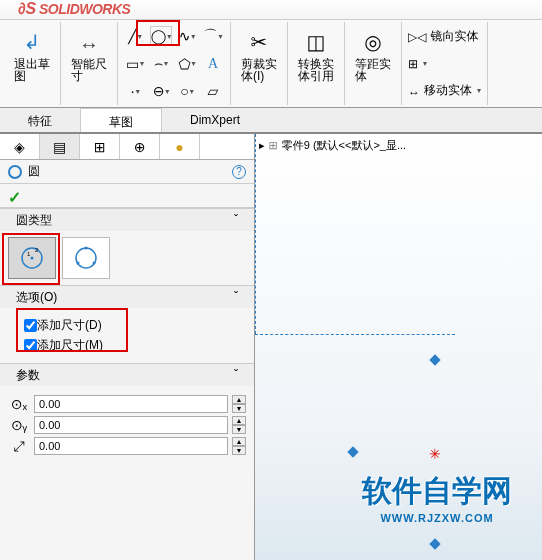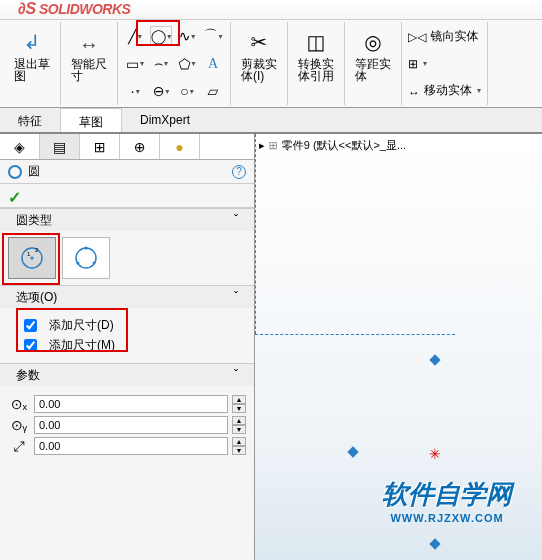--- a/index.html
+++ b/index.html
@@ -12,49 +12,49 @@
 .ribbon{height:88px;background:#f8f8f8;border-bottom:1px solid #999;display:flex;padding:2px 4px;position:relative}
 .rgrp{display:flex;flex-direction:column;align-items:center;justify-content:space-between;padding:2px 6px;border-right:1px solid #ccc}
 .bigbtn{display:flex;flex-direction:column;align-items:center;gap:2px;padding:4px;cursor:pointer}
 .bigbtn .icn{width:28px;height:28px;display:flex;align-items:center;justify-content:center;font-size:20px}
 .bigbtn .lbl{font-size:12px;line-height:12px;text-align:left;white-space:pre-line}
 .smallrow{display:flex;gap:4px;align-items:center}
 .smallbtn{width:22px;height:20px;display:flex;align-items:center;justify-content:center;cursor:pointer;font-size:14px}
 .dd{font-size:8px;color:#555;margin-left:1px}
 .hl{border:2px solid #d00;position:absolute}
 .tabs{height:26px;background:#eee;border-bottom:2px solid #888;display:flex}
-.tab{padding:5px 18px;font-size:12px;cursor:pointer;background:#eee}
+.tab{padding:5px 28px;font-size:12px;cursor:pointer;background:#eee}
 .tab.active{background:#fff;border-top:1px solid #ccc;border-left:1px solid #ccc;border-right:1px solid #ccc}
 .main{display:flex;height:426px}
 .sidepanel{width:255px;background:#f5f5f5;border-right:1px solid #999;display:flex;flex-direction:column}
 .panelhdr{height:26px;display:flex;border-bottom:1px solid #aaa;background:#fff}
 .phtab{width:40px;display:flex;align-items:center;justify-content:center;border-right:1px solid #ccc;font-size:14px;cursor:pointer}
 .phtab.active{background:#e8e8e8}
 .titlebar{height:24px;display:flex;align-items:center;justify-content:space-between;padding:0 8px;border-bottom:1px solid #ccc}
 .titlebar .circ{width:14px;height:14px;border:2px solid #2a7fc7;border-radius:50%}
 .confirmbar{height:24px;padding:4px 8px;border-bottom:1px solid #ccc}
 .check{color:#1a9e1a;font-size:16px;font-weight:bold}
 .section{border-top:1px solid #ccc}
 .sechdr{height:22px;background:#eee;display:flex;align-items:center;justify-content:space-between;padding:0 16px;font-size:12px;cursor:pointer}
 .secbody{padding:6px 8px;background:#f5f5f5}
 .circlebtns{display:flex;gap:6px}
 .cbtn{width:48px;height:42px;border:1px solid #bbb;background:#fff;display:flex;align-items:center;justify-content:center;cursor:pointer}
 .cbtn.sel{background:#d8d8d8;border:1px solid #888}
 .cbtn svg{width:30px;height:30px}
-.chkrow{display:flex;align-items:center;gap:12px;margin:3px 0;font-size:12px}
+.chkrow{display:flex;align-items:center;gap:0;margin:3px 0;font-size:12px}
 .chkrow input{width:13px;height:13px}
 .paramrow{display:flex;align-items:center;gap:4px;margin:3px 0}
 .paramrow .picn{width:22px;height:18px;display:flex;align-items:center;justify-content:center;font-size:14px}
 .paramrow input{flex:1;height:18px;border:1px solid #aaa;padding:0 4px;font-size:11px}
 .paramrow .spin{width:14px;display:flex;flex-direction:column}
 .paramrow .spin div{height:9px;border:1px solid #aaa;background:#eee;font-size:7px;text-align:center;line-height:7px;cursor:pointer}
 .canvas{flex:1;background:linear-gradient(180deg,#fff 0%,#f0f4f8 70%,#dde8f0 100%);position:relative;overflow:hidden}
 .treehdr{position:absolute;top:4px;left:4px;display:flex;align-items:center;gap:4px;font-size:11px}
 .watermark{position:absolute;bottom:36px;right:30px;text-align:center}
-.wm1{font-size:26px;font-weight:bold;color:#0a6eb4;font-style:italic;text-shadow:1px 1px 0 #fff,-1px -1px 0 #fff}
+.wm1{font-size:30px;font-weight:bold;color:#0a6eb4;text-shadow:1px 1px 0 #fff,-1px -1px 0 #fff}
 .wm2{font-size:11px;color:#0a6eb4;font-weight:bold;letter-spacing:1px}
 .origdot{position:absolute;width:8px;height:8px;background:#2a7fc7;transform:rotate(45deg)}
 .dashv{width:0;border-left:1px dashed #2a7fc7}
 .dashh{height:0;border-top:1px dashed #2a7fc7}
 </style>
 </head>
 <body>
 
 <div class="topbar">
   <span class="logo"><span class="ds">∂S</span> <span>SOLIDWORKS</span></span>

